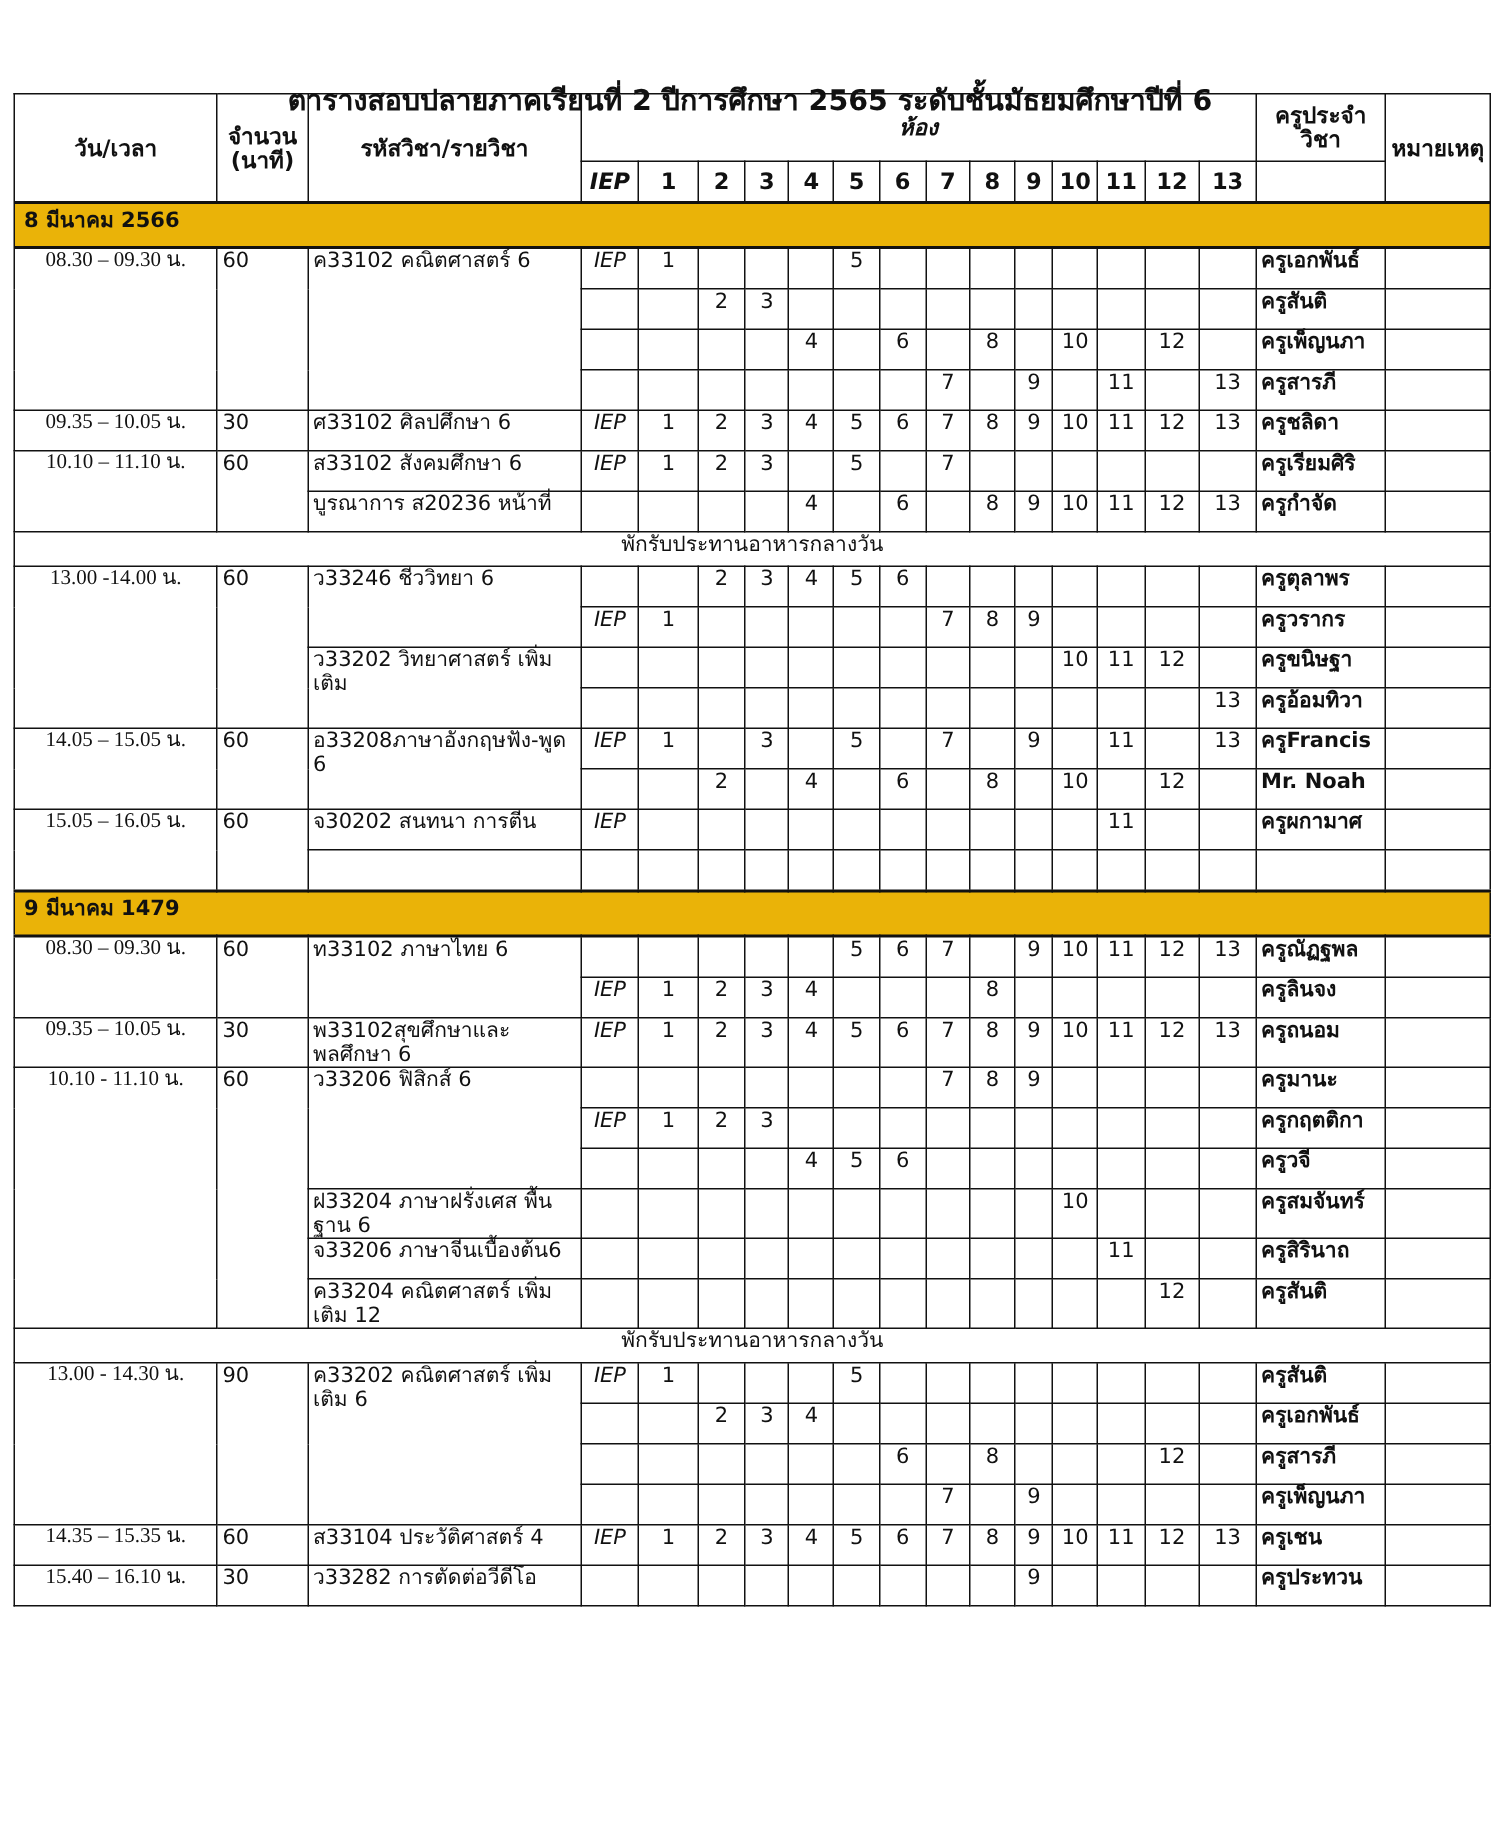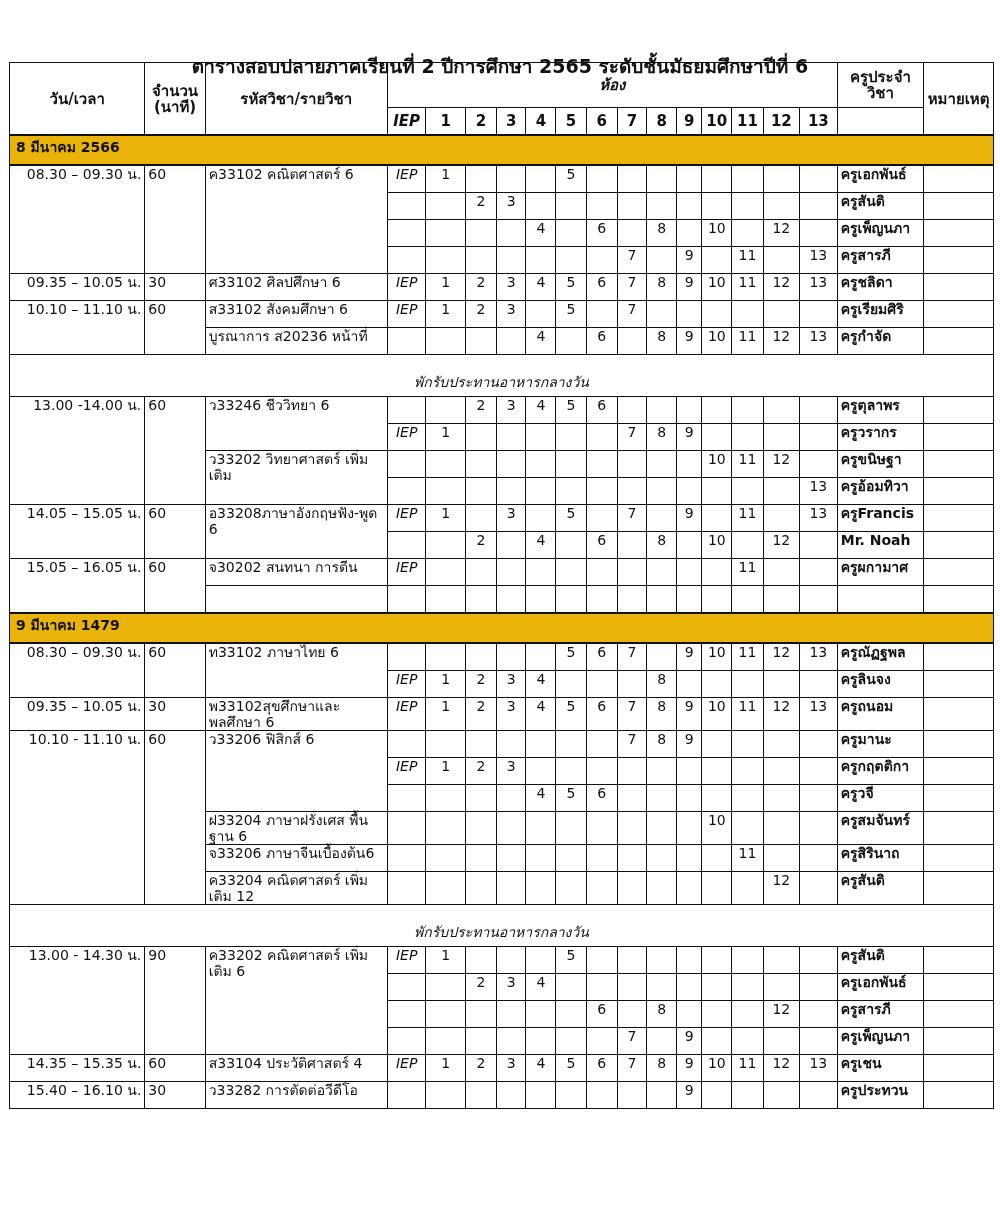--- a/index.html
+++ b/index.html
@@ -3,26 +3,26 @@
 <meta charset="utf-8">
 <style>
   html, body { margin: 0; padding: 0; background: #ffffff; }
   body { width: 1000px; height: 1226px; position: relative; font-family: "DejaVu Sans", "Liberation Sans", sans-serif; color: #111; }
   .title { position: absolute; top: 14px; left: 0; width: 1000px; text-align: center; font-size: 19px; font-weight: bold; margin-top: 37px; }
   table.sched { position: absolute; top: 62px; left: 9px; width: 985px; border-collapse: collapse; table-layout: fixed; }
   table.sched td, table.sched th { border: 1px solid #111; padding: 0 3px; font-size: 14px; height: 26px; line-height: 16px; vertical-align: top; }
   table.sched th { font-weight: bold; font-size: 15px; vertical-align: middle; text-align: center; }
   th.room-sub { font-weight: normal; font-size: 14px; height: 26px; }
   td.num { text-align: center; padding: 5px 0 0 0; }
-  td.time { text-align: right; padding-top: 5px; }
+  td.time { text-align: center; padding-top: 5px; font-family: Liberation Serif, serif; }
   td.mins { text-align: left; padding-top: 5px; }
   td.subj { padding-top: 5px; }
   td.teacher { padding-top: 5px; font-weight: bold; }
   tr.day td { background: #eab308; font-weight: bold; font-size: 14px; height: 22px; padding: 3px 6px; border-top: 2px solid #111; border-bottom: 2px solid #111; }
-  tr.lunch td { text-align: center; font-style: italic; font-size: 14px; height: 22px; padding-top: 19px; }
+  tr.lunch td { text-align: center; font-size: 14px; height: 22px; padding-top: 0; }
   .iep { font-size: 13px; font-style: italic; }
 </style>
 </head>
 <body>
 
 <div class="title">ตารางสอบปลายภาคเรียนที่ 2 ปีการศึกษา 2565 ระดับชั้นมัธยมศึกษาปีที่ 6</div>
 
 <table class="sched">
   <colgroup>
     <col style="width:130px">

